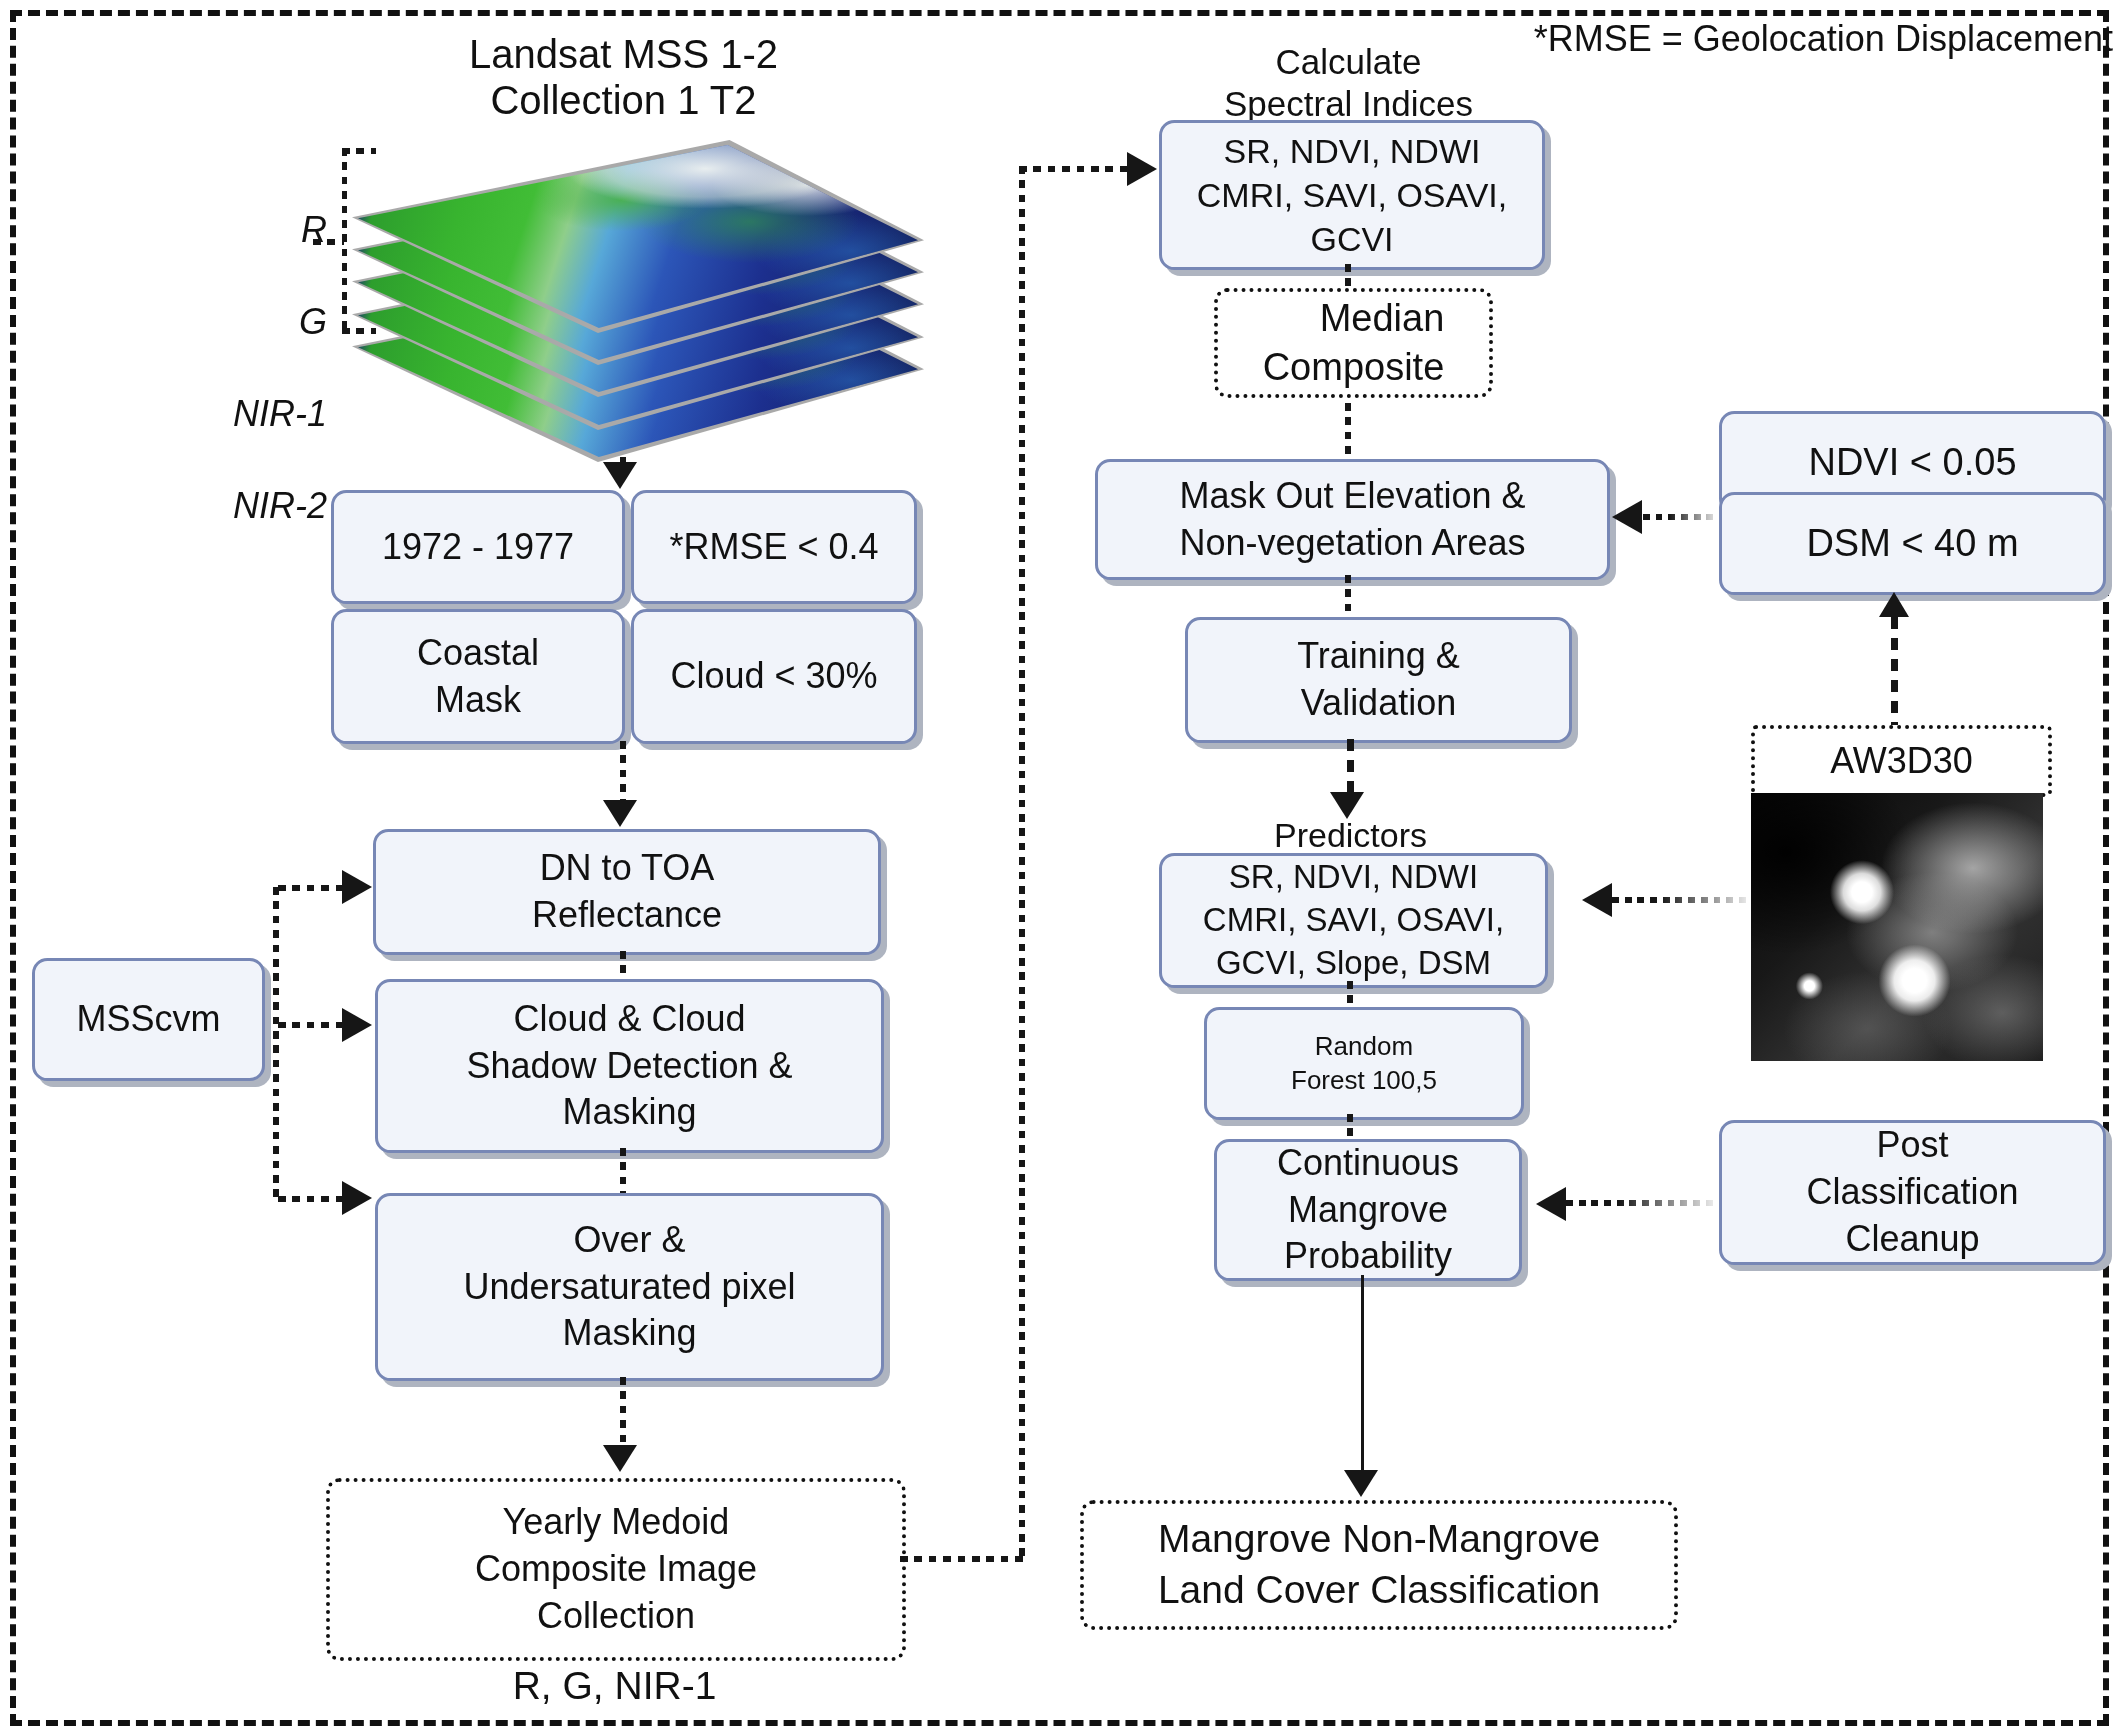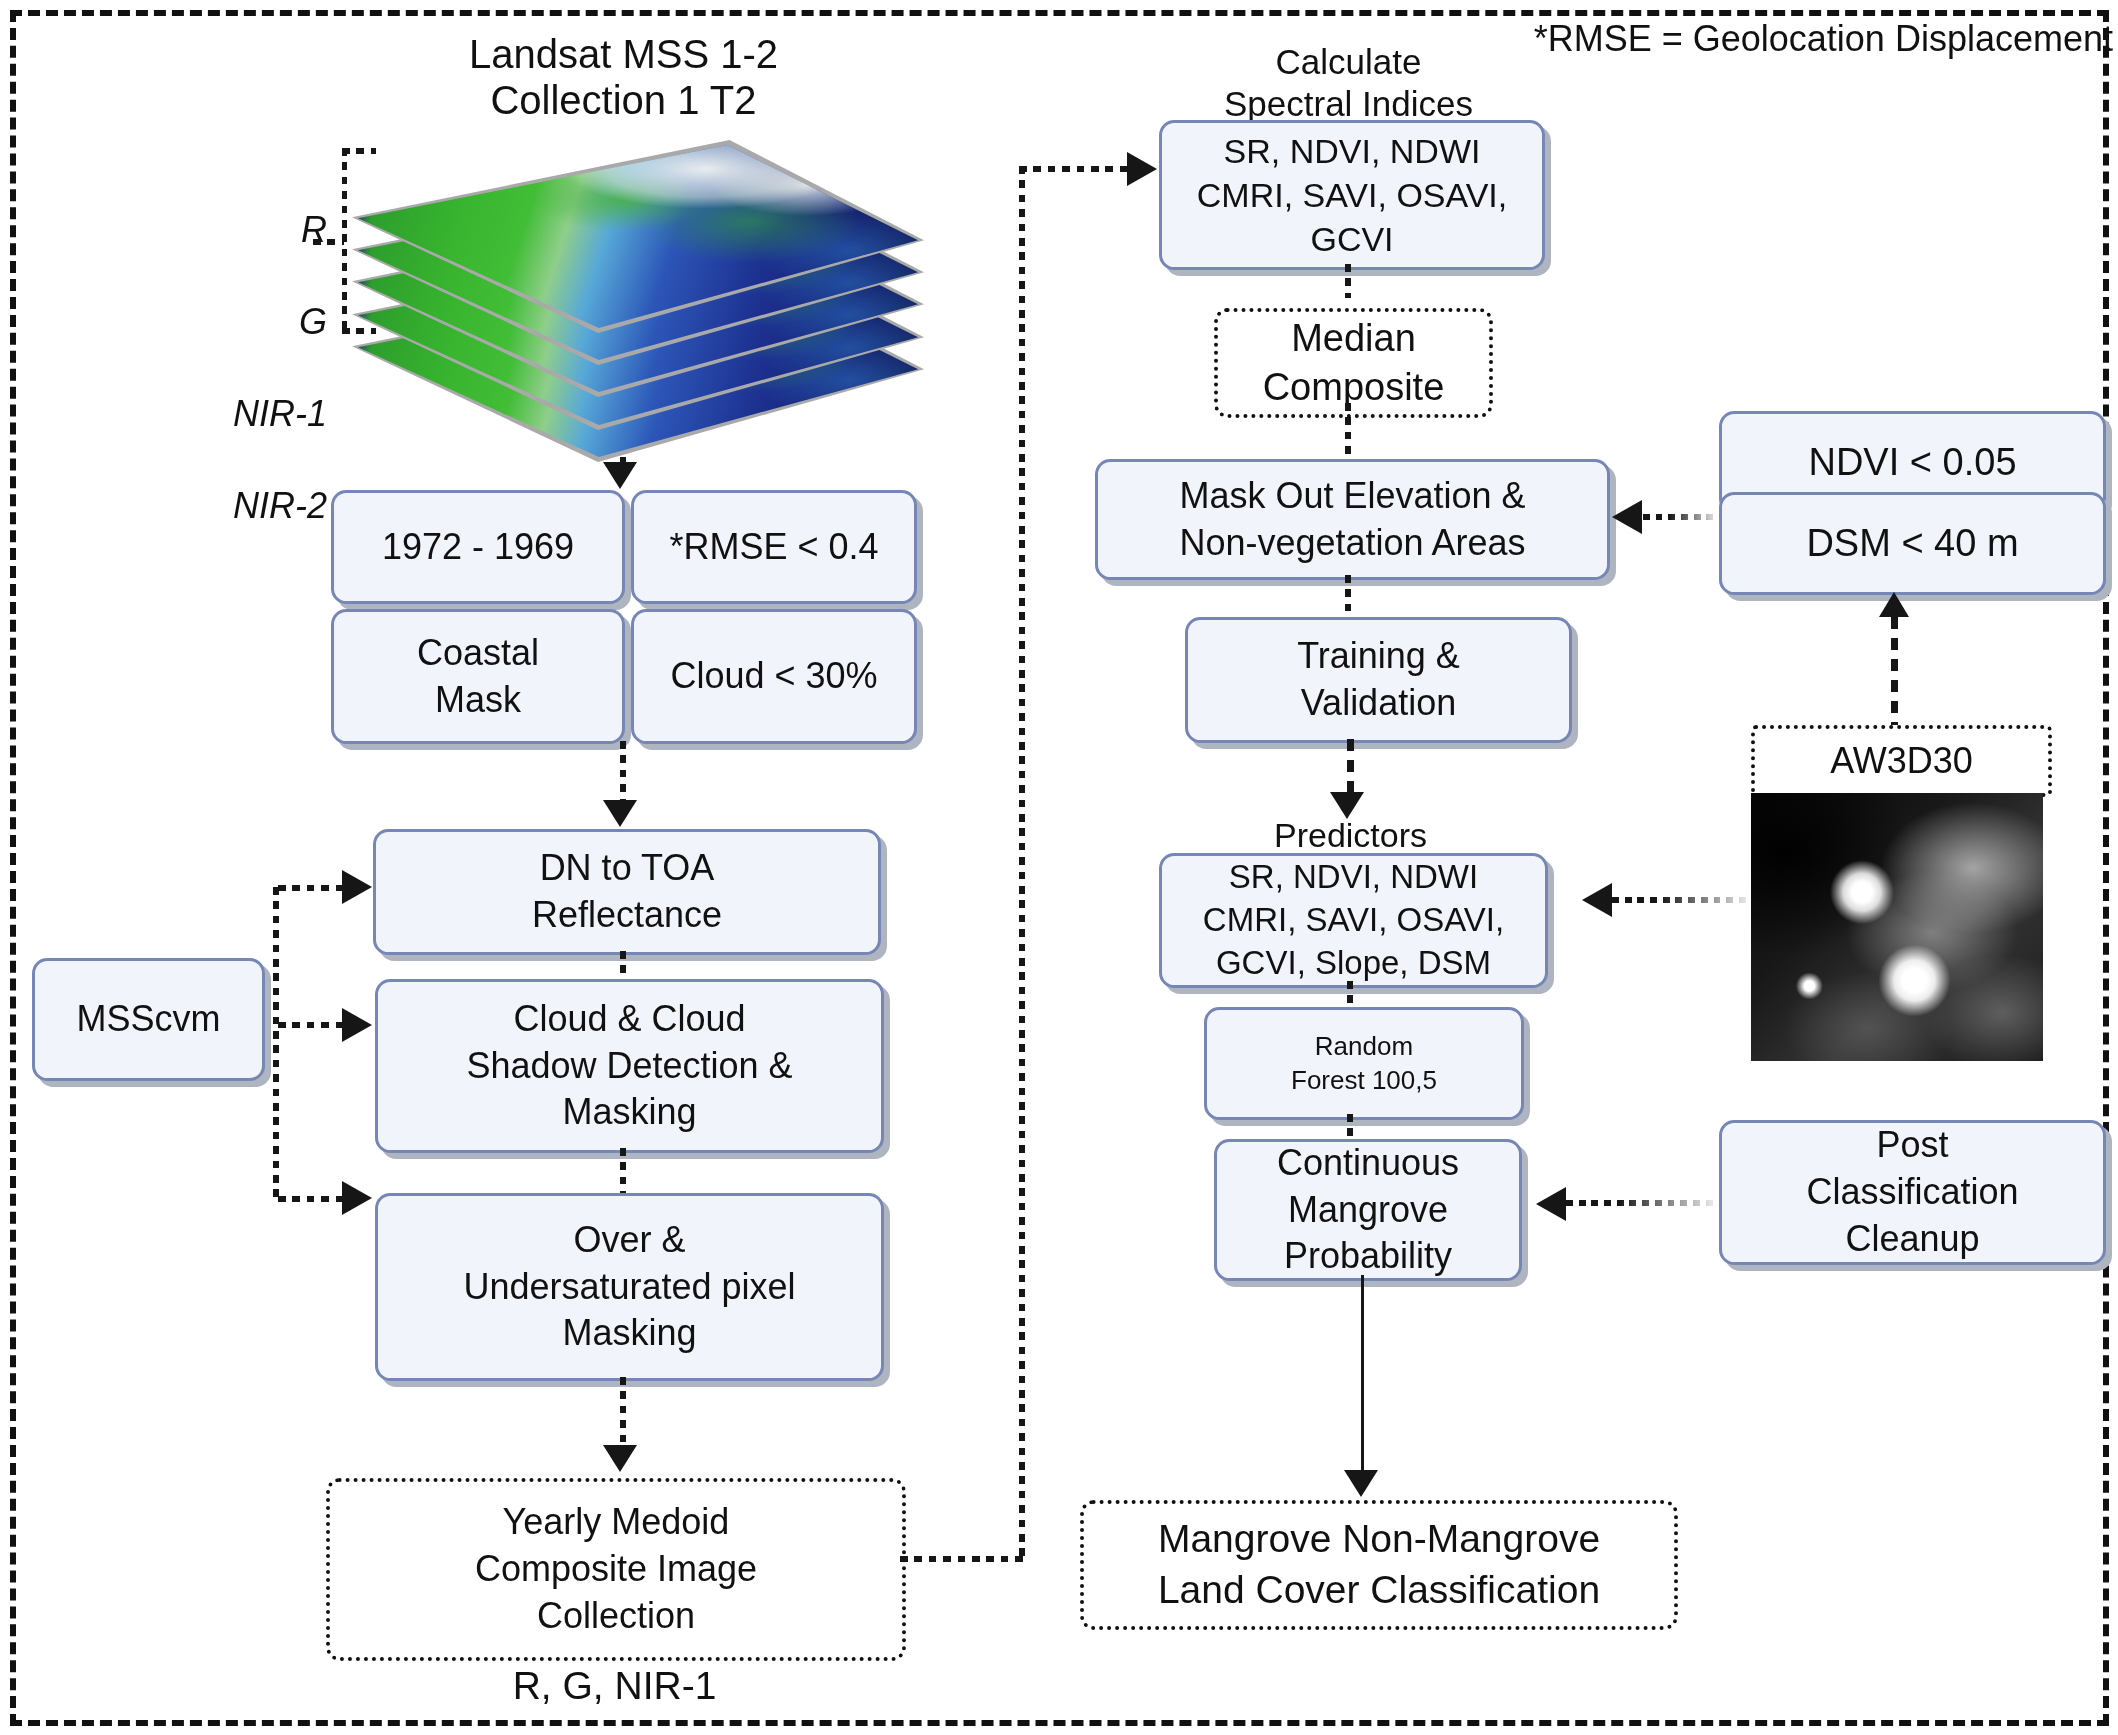--- a/index.html
+++ b/index.html
@@ -102,21 +102,21 @@
         <div class="layer-face"></div>
       </div>
     <div class="layer" style="top:32px;z-index:4;">
         <div class="layer-face"></div>
       </div>
     <div class="layer" style="top:0;z-index:5;">
         <div class="layer-face"></div>
       </div>
   </div>
 
-  <div class="box" style="left:331px;top:490px;width:288px;height:108px;">1972 - 1969</div>
+  <div class="box" style="left:331px;top:490px;width:288px;height:108px;">1972 - 1977</div>
   <div class="box" style="left:631px;top:490px;width:280px;height:108px;">*RMSE &lt; 0.4</div>
   <div class="box" style="left:331px;top:609px;width:288px;height:129px;">Coastal
 Mask</div>
   <div class="box" style="left:631px;top:609px;width:280px;height:129px;">Cloud &lt; 30%</div>
 
   <div class="vdot" style="left:620px;top:741px;height:59px;"></div>
   <div class="tri down" style="left:603px;top:800px;"></div>
 
   <div class="box" style="left:373px;top:829px;width:502px;height:120px;">DN to TOA
 Reflectance</div>
@@ -150,21 +150,21 @@
   <div class="vdot" style="left:1019px;top:166px;height:1395px;"></div>
   <div class="hdot" style="left:1019px;top:166px;width:108px;"></div>
   <div class="tri right" style="left:1127px;top:152px;"></div>
 
   <div class="lbl" style="left:1157px;top:41px;width:383px;font-size:35px;">Calculate
 Spectral Indices</div>
   <div class="box" style="left:1159px;top:120px;width:380px;height:144px;font-size:34px;">SR, NDVI, NDWI
 CMRI, SAVI, OSAVI,
 GCVI</div>
   <div class="vdot" style="left:1345px;top:264px;height:34px;"></div>
-  <div class="dbox" style="left:1214px;top:308px;width:271px;height:102px;font-size:38px;">Median
+  <div class="dbox" style="left:1214px;top:288px;width:271px;height:102px;font-size:38px;text-align:right;">Median
 Composite</div>
   <div class="vdot" style="left:1345px;top:403px;height:56px;"></div>
   <div class="box" style="left:1095px;top:459px;width:509px;height:115px;">Mask Out Elevation &amp;
 Non-vegetation Areas</div>
   <div class="vdot" style="left:1345px;top:575px;height:42px;"></div>
   <div class="box" style="left:1153px;top:617px;width:381px;height:120px;margin-left:32px;">Training &amp;
 Validation</div>
 
   <div class="vdash" style="left:1347px;top:739px;height:53px;"></div>
   <div class="tri down" style="left:1330px;top:792px;"></div>

